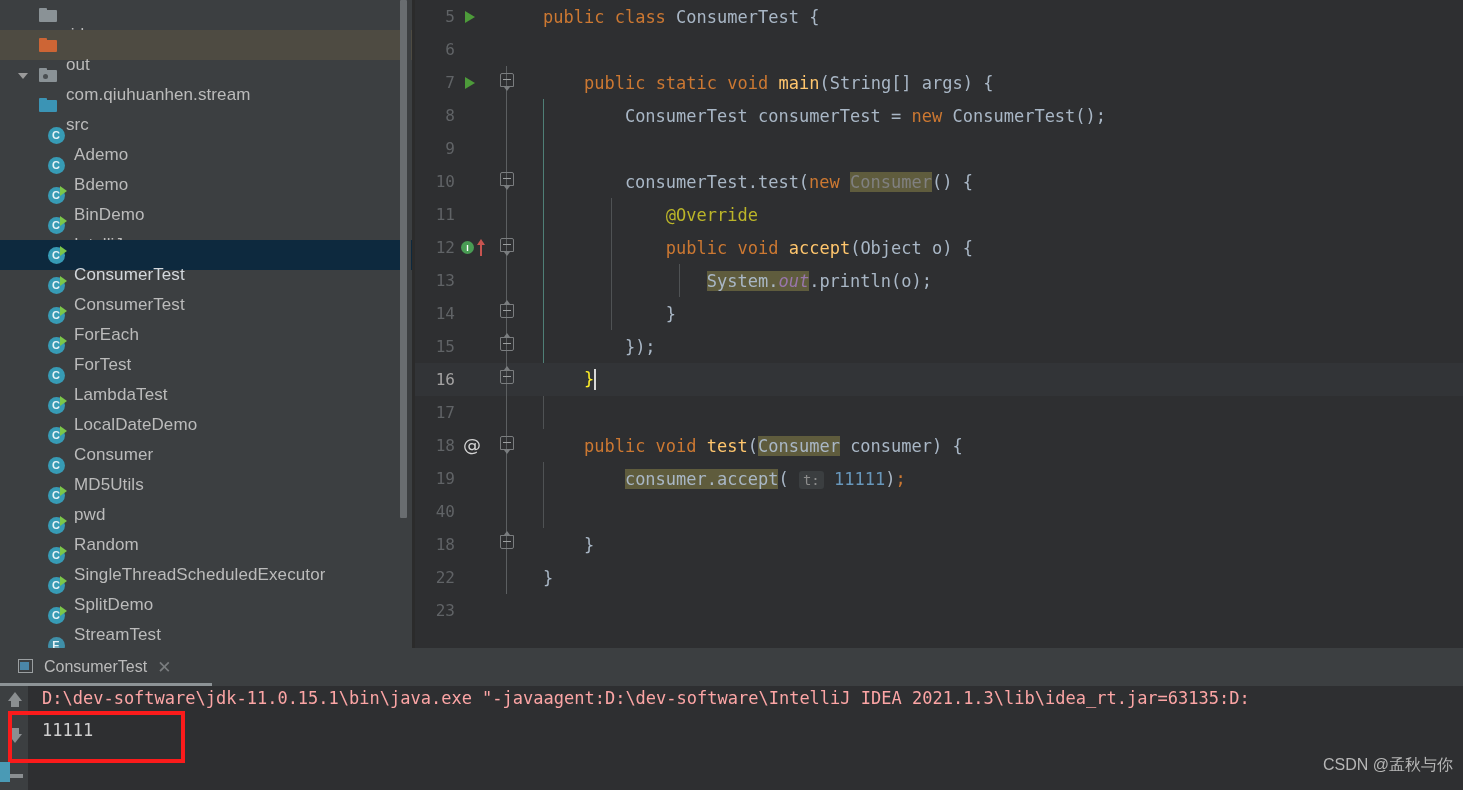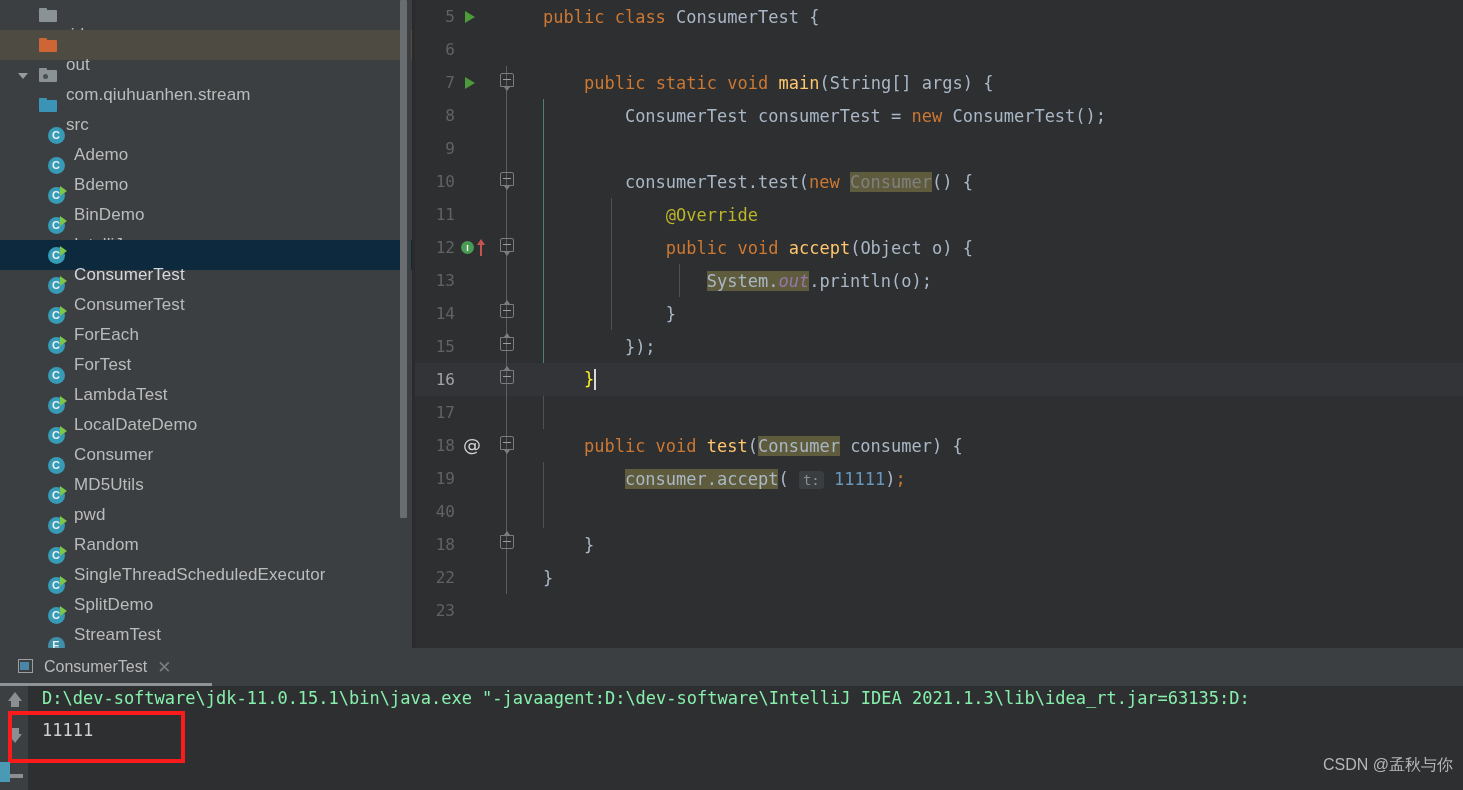--- a/index.html
+++ b/index.html
@@ -241,21 +241,21 @@
   #sc-bar { position: absolute; left: 6px; top: 88px; width: 17px; height: 4px; background: #8b8f91; }
 
   #console {
     position: absolute; left: 28px; top: 38px;
     width: 1435px; height: 104px;
     background: #2e2f31;
     font-family: "DejaVu Sans Mono", monospace;
     font-size: 17px;
     overflow: hidden;
   }
-  .console-line { white-space: pre; padding-left: 14px; color: #86efac; }
+  .console-line { white-space: pre; padding-left: 14px; color: #fca5a5; }
   #console-cmd { position: absolute; top: 2px; left: 0; width: 100%; }
   #console-out { position: absolute; top: 34px; left: 0; width: 100%; color: #cfcfcf; }
 
   #red-box {
     position: absolute; left: 8px; top: 711px;
     width: 177px; height: 52px;
     border: 4px solid #fb1b1b;
     pointer-events: none;
   }
 

